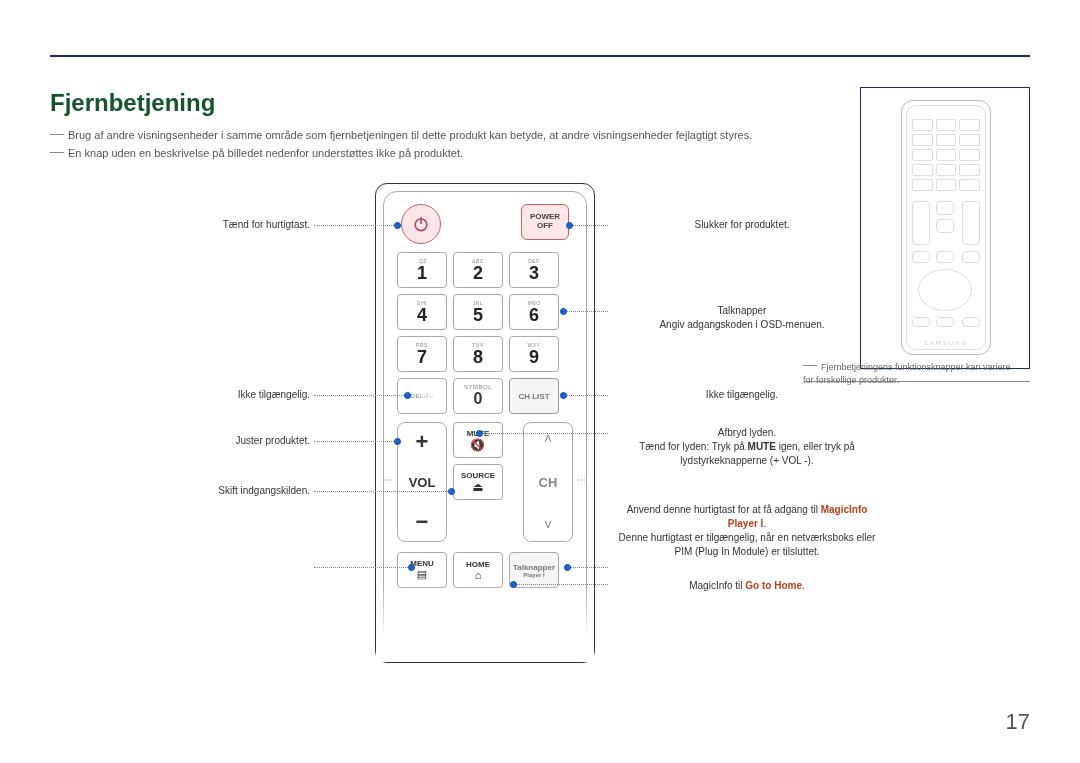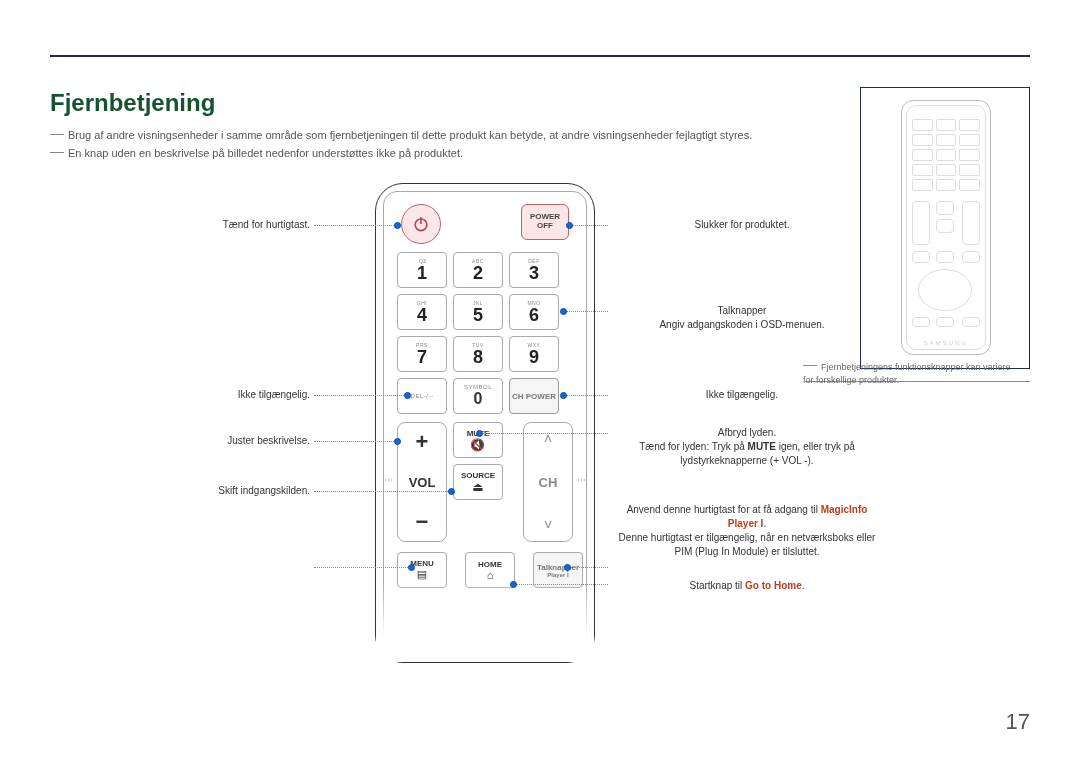--- a/index.html
+++ b/index.html
@@ -44,21 +44,21 @@
   }
   .note1 { top: 74px; }
   .note2 { top: 92px; }
 
   
   .remote {
     position: absolute;
     left: 325px; top: 128px;
     width: 220px; height: 480px;
     border: 1.5px solid #333;
-    border-radius: 28px;
+    border-radius: 12px;
     background: #fff;
   }
   .remote-inner {
     position: absolute;
     left: 7px; top: 7px; right: 7px; bottom: 7px;
     border: 1px solid #aaa;
     border-radius: 14px;
   }
   
   .pwr-on {
@@ -143,21 +143,21 @@
   .muteico { font-size: 12px; }
 
   
   .botrow {
     position: absolute;
     left: 21px; top: 368px;
     width: 164px;
     display: grid;
     grid-template-columns: repeat(3, 50px);
     grid-auto-rows: 36px;
-    gap: 18px;
+    gap: 6px;
   }
   .botbtn {
     border: 1px solid #aaa; border-radius: 4px;
     display: flex; flex-direction: column; align-items: center; justify-content: center;
   }
   .botbtn .lab { font-size: 8px; font-weight: bold; }
   .botbtn .sub { font-size: 6px; font-weight: bold; }
   .botbtn.magic { background:#f5f5f5; }
   .botbtn.magic .lab, .botbtn.magic .sub { color:#777; }
 
@@ -304,21 +304,21 @@
           <span class="num">9</span>
         </div>
       <div class="numkey row4 del">
           <span class="sub">DEL-/--</span>
         </div>
       <div class="numkey row4 sym">
           <span class="sub">SYMBOL</span>
           <span style="font-size:16px;font-weight:bold">0</span>
         </div>
       <div class="numkey chlist">
-          <span class="lab">CH POWER</span>
+          <span class="lab">CH LIST</span>
         </div>
     </div>
 
     <div class="volblock">
       <span class="sign">+</span>
       <span class="lab">VOL</span>
       <span class="sign">−</span>
     </div>
     <div class="chblock">
       <span class="arrow">˄</span>
@@ -351,39 +351,39 @@
       </div>
     </div>
 
     <div class="dots-l">⋮</div>
     <div class="dots-r">⋮</div>
     <div class="fade"></div>
   </div>
 
   <div class="callout left" style="top:163px; left:0; width:260px">Tænd for hurtigtast.</div>
   <div class="callout left" style="top:333px; left:0; width:260px">Ikke tilgængelig.</div>
-  <div class="callout left" style="top:379px; left:0; width:260px">Juster beskrivelse.</div>
+  <div class="callout left" style="top:379px; left:0; width:260px">Juster produktet.</div>
   <div class="callout left" style="top:429px; left:0; width:260px">Skift indgangskilden.</div>
 
   <div class="callout right" style="top:163px; left:562px; width:260px">Slukker for produktet.</div>
   <div class="callout right" style="top:249px; left:562px; width:260px">
     <span>Talknapper</span><br>
     <span>Angiv adgangskoden i OSD-menuen.</span>
   </div>
   <div class="callout right" style="top:333px; left:562px; width:260px">Ikke tilgængelig.</div>
   <div class="callout right" style="top:371px; left:562px; width:270px">
     <span>Afbryd lyden.</span><br>
     <span>Tænd for lyden: Tryk på </span><b>MUTE</b><span> igen, eller tryk på lydstyrkeknapperne (+ VOL -).</span>
   </div>
   <div class="callout right" style="top:448px; left:562px; width:270px">
     <span>Anvend denne hurtigtast for at få adgang til </span><span class="red">MagicInfo Player I</span><span>.</span><br>
     <span>Denne hurtigtast er tilgængelig, når en netværksboks eller PIM (Plug In Module) er tilsluttet.</span>
   </div>
   <div class="callout right" style="top:524px; left:562px; width:270px">
-    <span>Startknap til </span><span class="red">Go to Home</span><span>.</span>
+    <span>MagicInfo til </span><span class="red">Go to Home</span><span>.</span>
   </div>
 
   <div class="lead" style="top:170px; left:264px; width:80px"></div>
   <div class="dot" style="top:167px; left:344px"></div>
 
   <div class="lead" style="top:340px; left:264px; width:90px"></div>
   <div class="dot" style="top:337px; left:354px"></div>
 
   <div class="lead" style="top:386px; left:264px; width:80px"></div>
   <div class="dot" style="top:383px; left:344px"></div>

